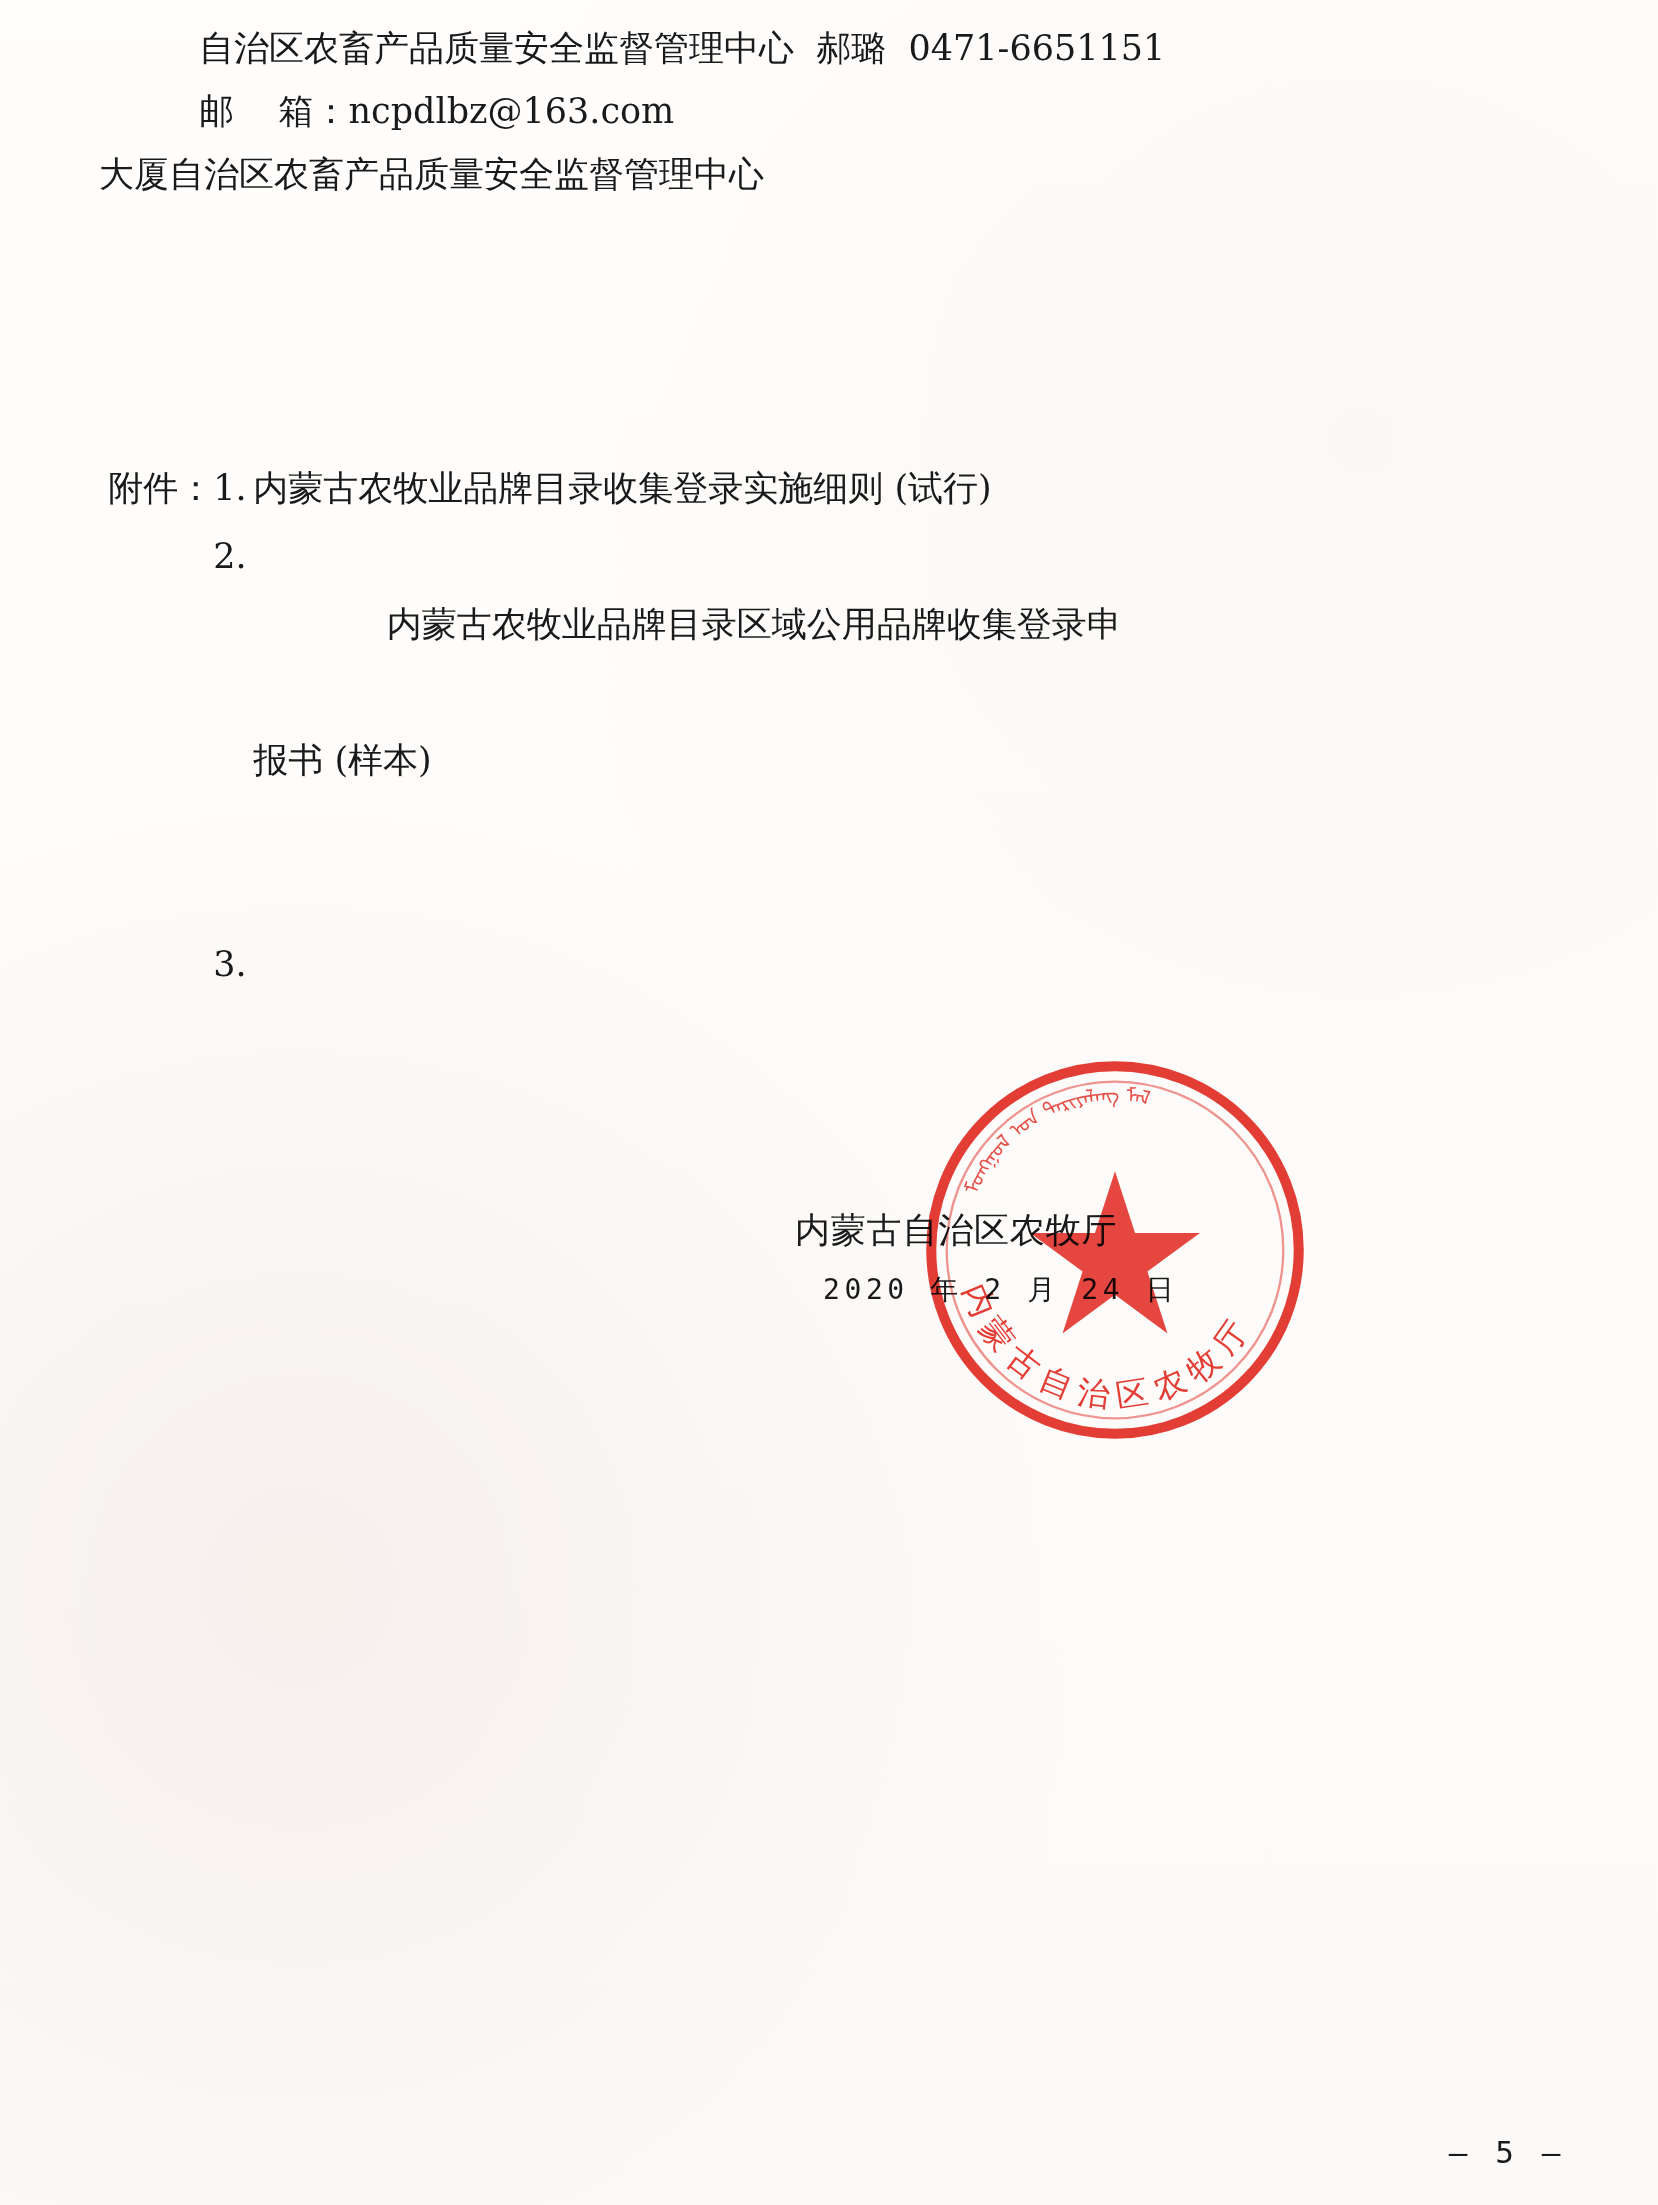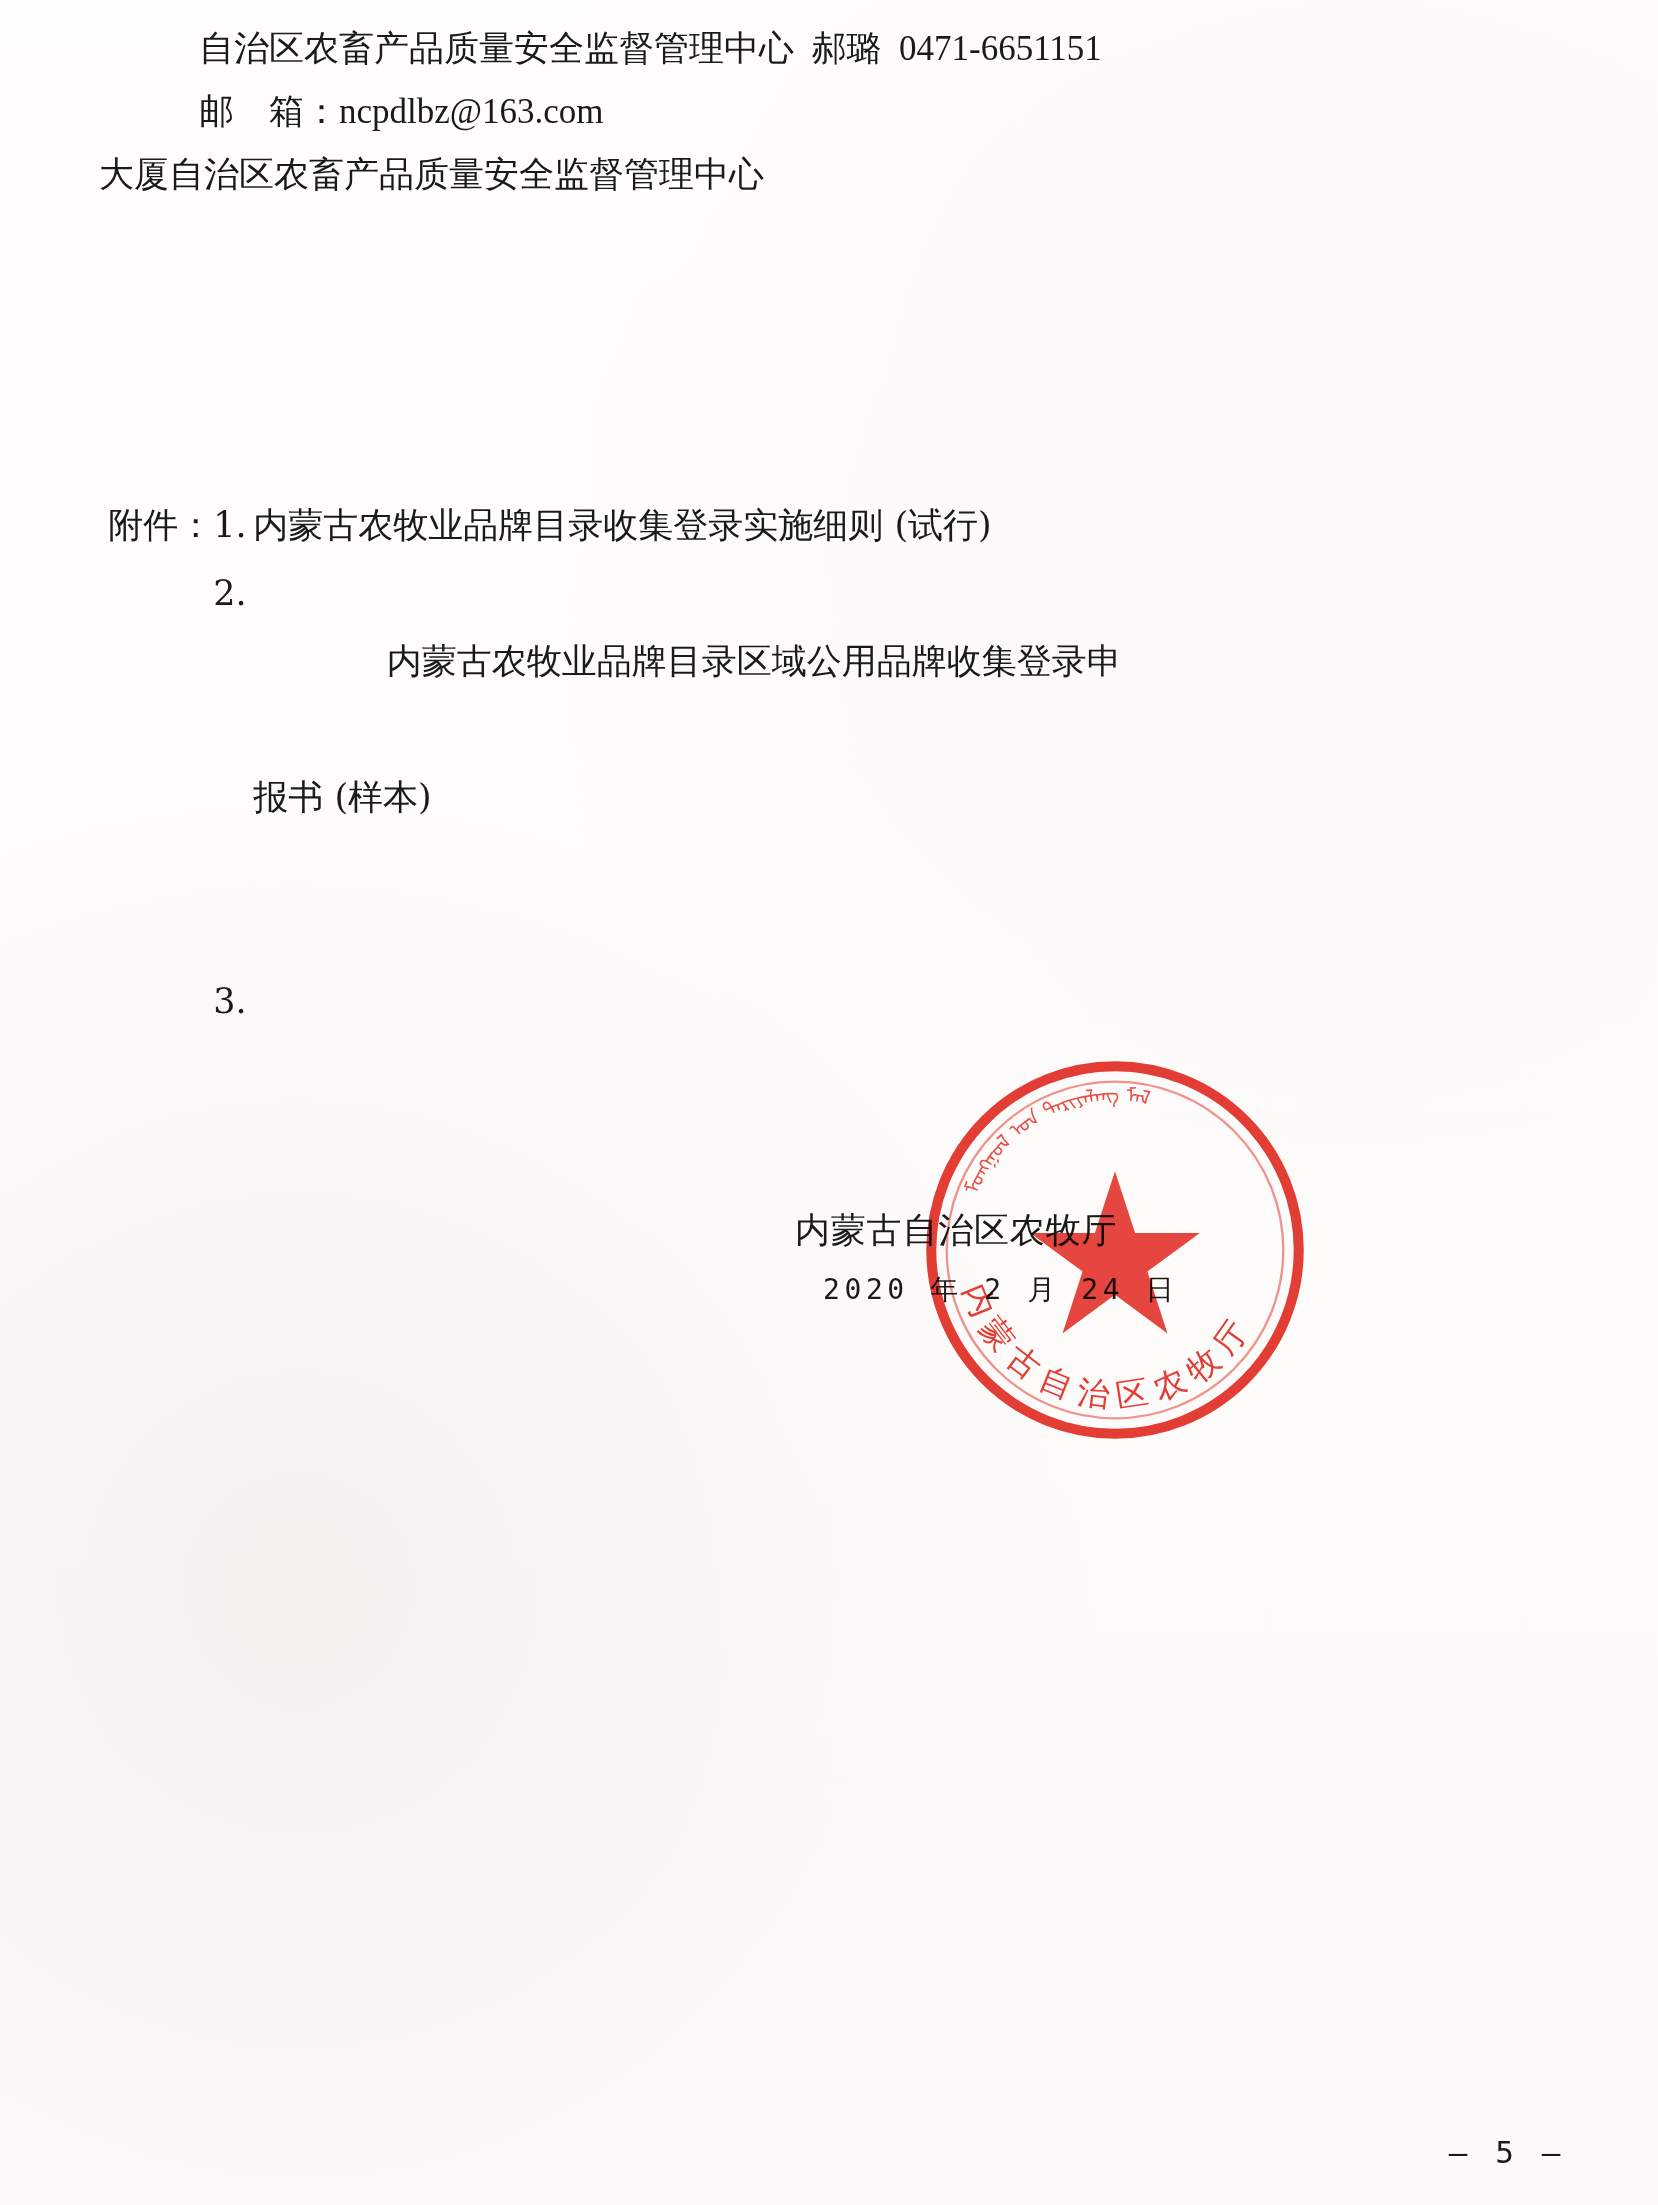--- a/index.html
+++ b/index.html
@@ -40,31 +40,30 @@
 
   .contact-block {
     top: 17px;
     left: 99px;
     right: 93px;
   }
   .contact-line {
     font-size: 35px;
     line-height: 63px;
     white-space: pre;
-    font-family: Liberation Serif, serif;
   }
   .contact-line.indent {
     padding-left: 100px;
   }
   .contact-line.hang {
     padding-left: 0;
   }
 
   .attach-block {
-    top: 491px;
+    top: 454px;
     left: 99px;
     right: 93px;
   }
   .attach-row {
     display: flex;
     align-items: flex-start;
     font-size: 35px;
     line-height: 68px;
   }
   .attach-label {

